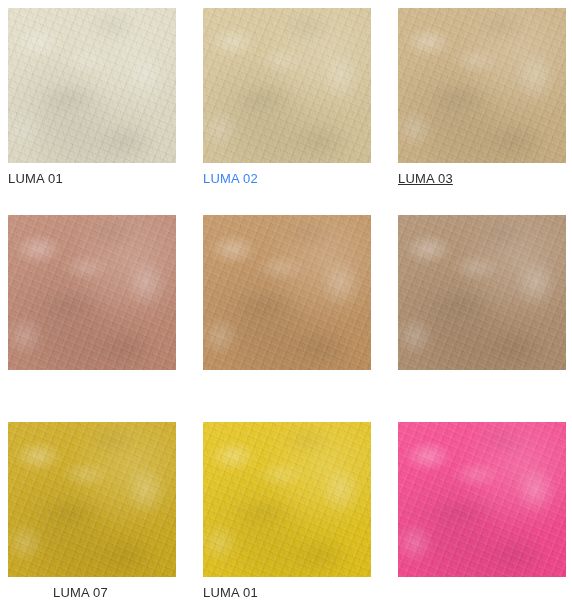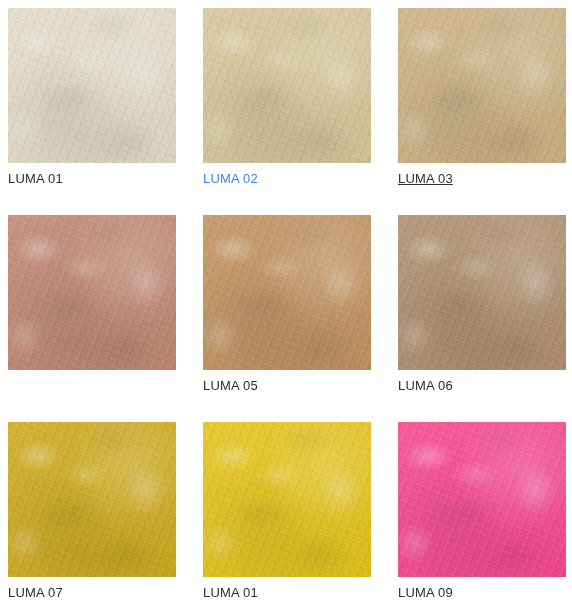--- a/index.html
+++ b/index.html
@@ -116,52 +116,49 @@
       <div class="tex t3"></div>
     </div>
   </div>
 
   <div class="swatch-card">
     <div class="swatch-chip" style="background-color: rgb(194, 147, 96);">
       <div class="tex t1"></div>
       <div class="tex t2"></div>
       <div class="tex t3"></div>
     </div>
-    <div class="swatch-label" style="color: rgb(45, 45, 45);">LUMA 05</div>
   </div>
 
   <div class="swatch-card">
     <div class="swatch-chip" style="background-color: rgb(176, 143, 111);">
       <div class="tex t1"></div>
       <div class="tex t2"></div>
       <div class="tex t3"></div>
     </div>
-    <div class="swatch-label" style="color: rgb(45, 45, 45);">LUMA 06</div>
   </div>
 
   <div class="swatch-card">
     <div class="swatch-chip" style="background-color: rgb(206, 171, 30);">
       <div class="tex t1"></div>
       <div class="tex t2"></div>
       <div class="tex t3"></div>
     </div>
-    <div class="swatch-label" style="color: rgb(45, 45, 45);">LUMA 07</div>
+    <div class="swatch-label" style="color: rgb(45, 45, 45); margin-left: 45px;">LUMA 07</div>
   </div>
 
   <div class="swatch-card">
     <div class="swatch-chip" style="background-color: rgb(229, 196, 26);">
       <div class="tex t1"></div>
       <div class="tex t2"></div>
       <div class="tex t3"></div>
     </div>
     <div class="swatch-label" style="color: rgb(45, 45, 45);">LUMA 01</div>
   </div>
 
   <div class="swatch-card">
     <div class="swatch-chip" style="background-color: rgb(247, 72, 142);">
       <div class="tex t1"></div>
       <div class="tex t2"></div>
       <div class="tex t3"></div>
     </div>
-    <div class="swatch-label" style="color: rgb(45, 45, 45);">LUMA 09</div>
   </div>
 
 </div>
 
 </body></html>

